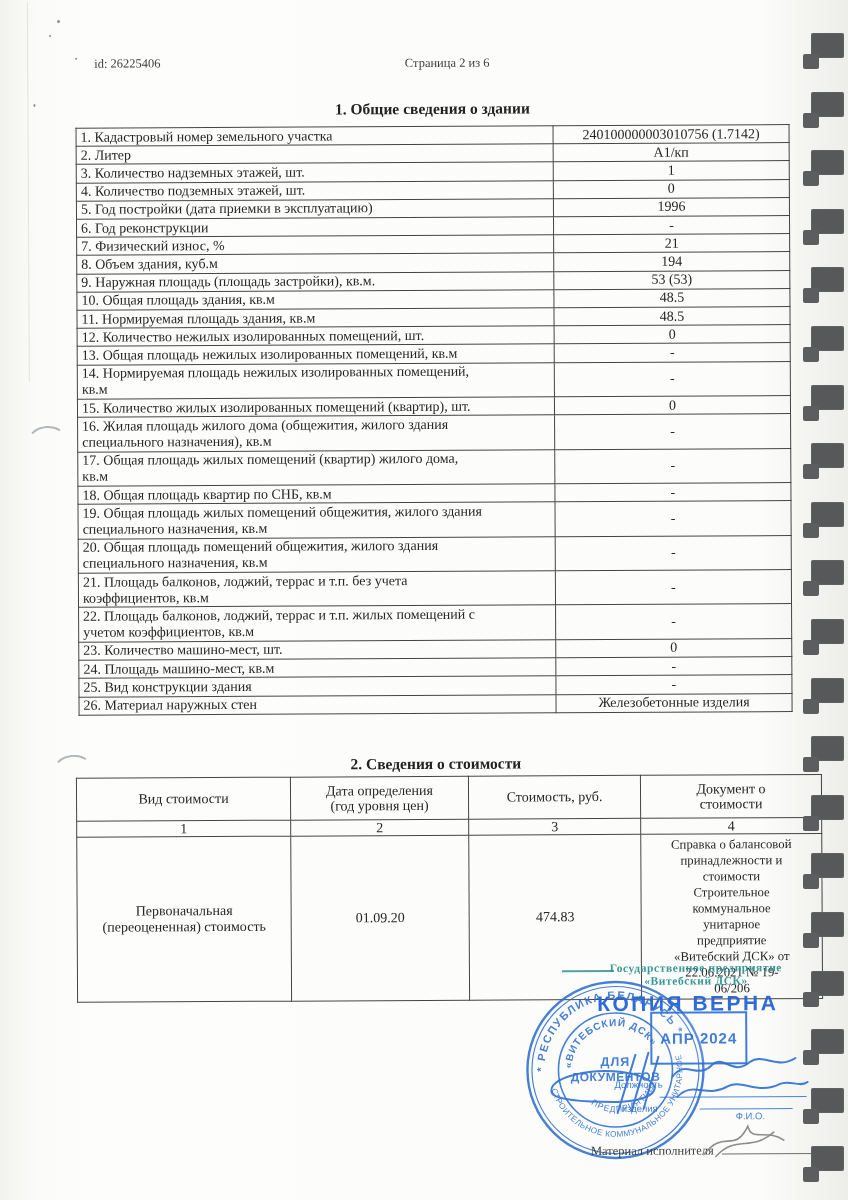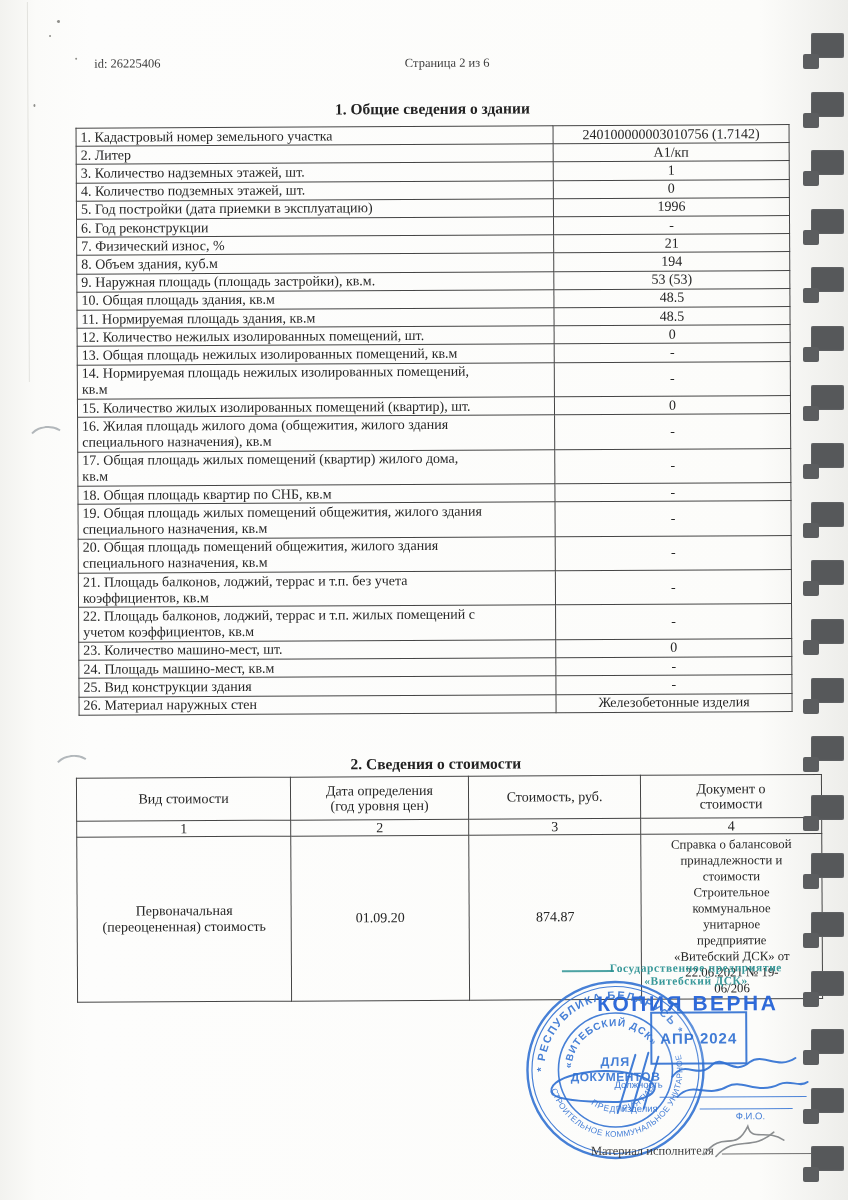--- a/index.html
+++ b/index.html
@@ -212,21 +212,21 @@
     <tr class="nums">
       <td>1</td>
       <td>2</td>
       <td>3</td>
       <td>4</td>
     </tr>
     <tr class="data">
       <td class="pre">Первоначальная
 (переоцененная) стоимость</td>
       <td>01.09.20</td>
-      <td>874.87</td>
+      <td>474.83</td>
       <td class="doc pre">Справка о балансовой
 принадлежности и
 стоимости
 Строительное
 коммунальное
 унитарное
 предприятие
 «Витебский ДСК» от
 22.06.2021 № 19-
 06/206</td>

